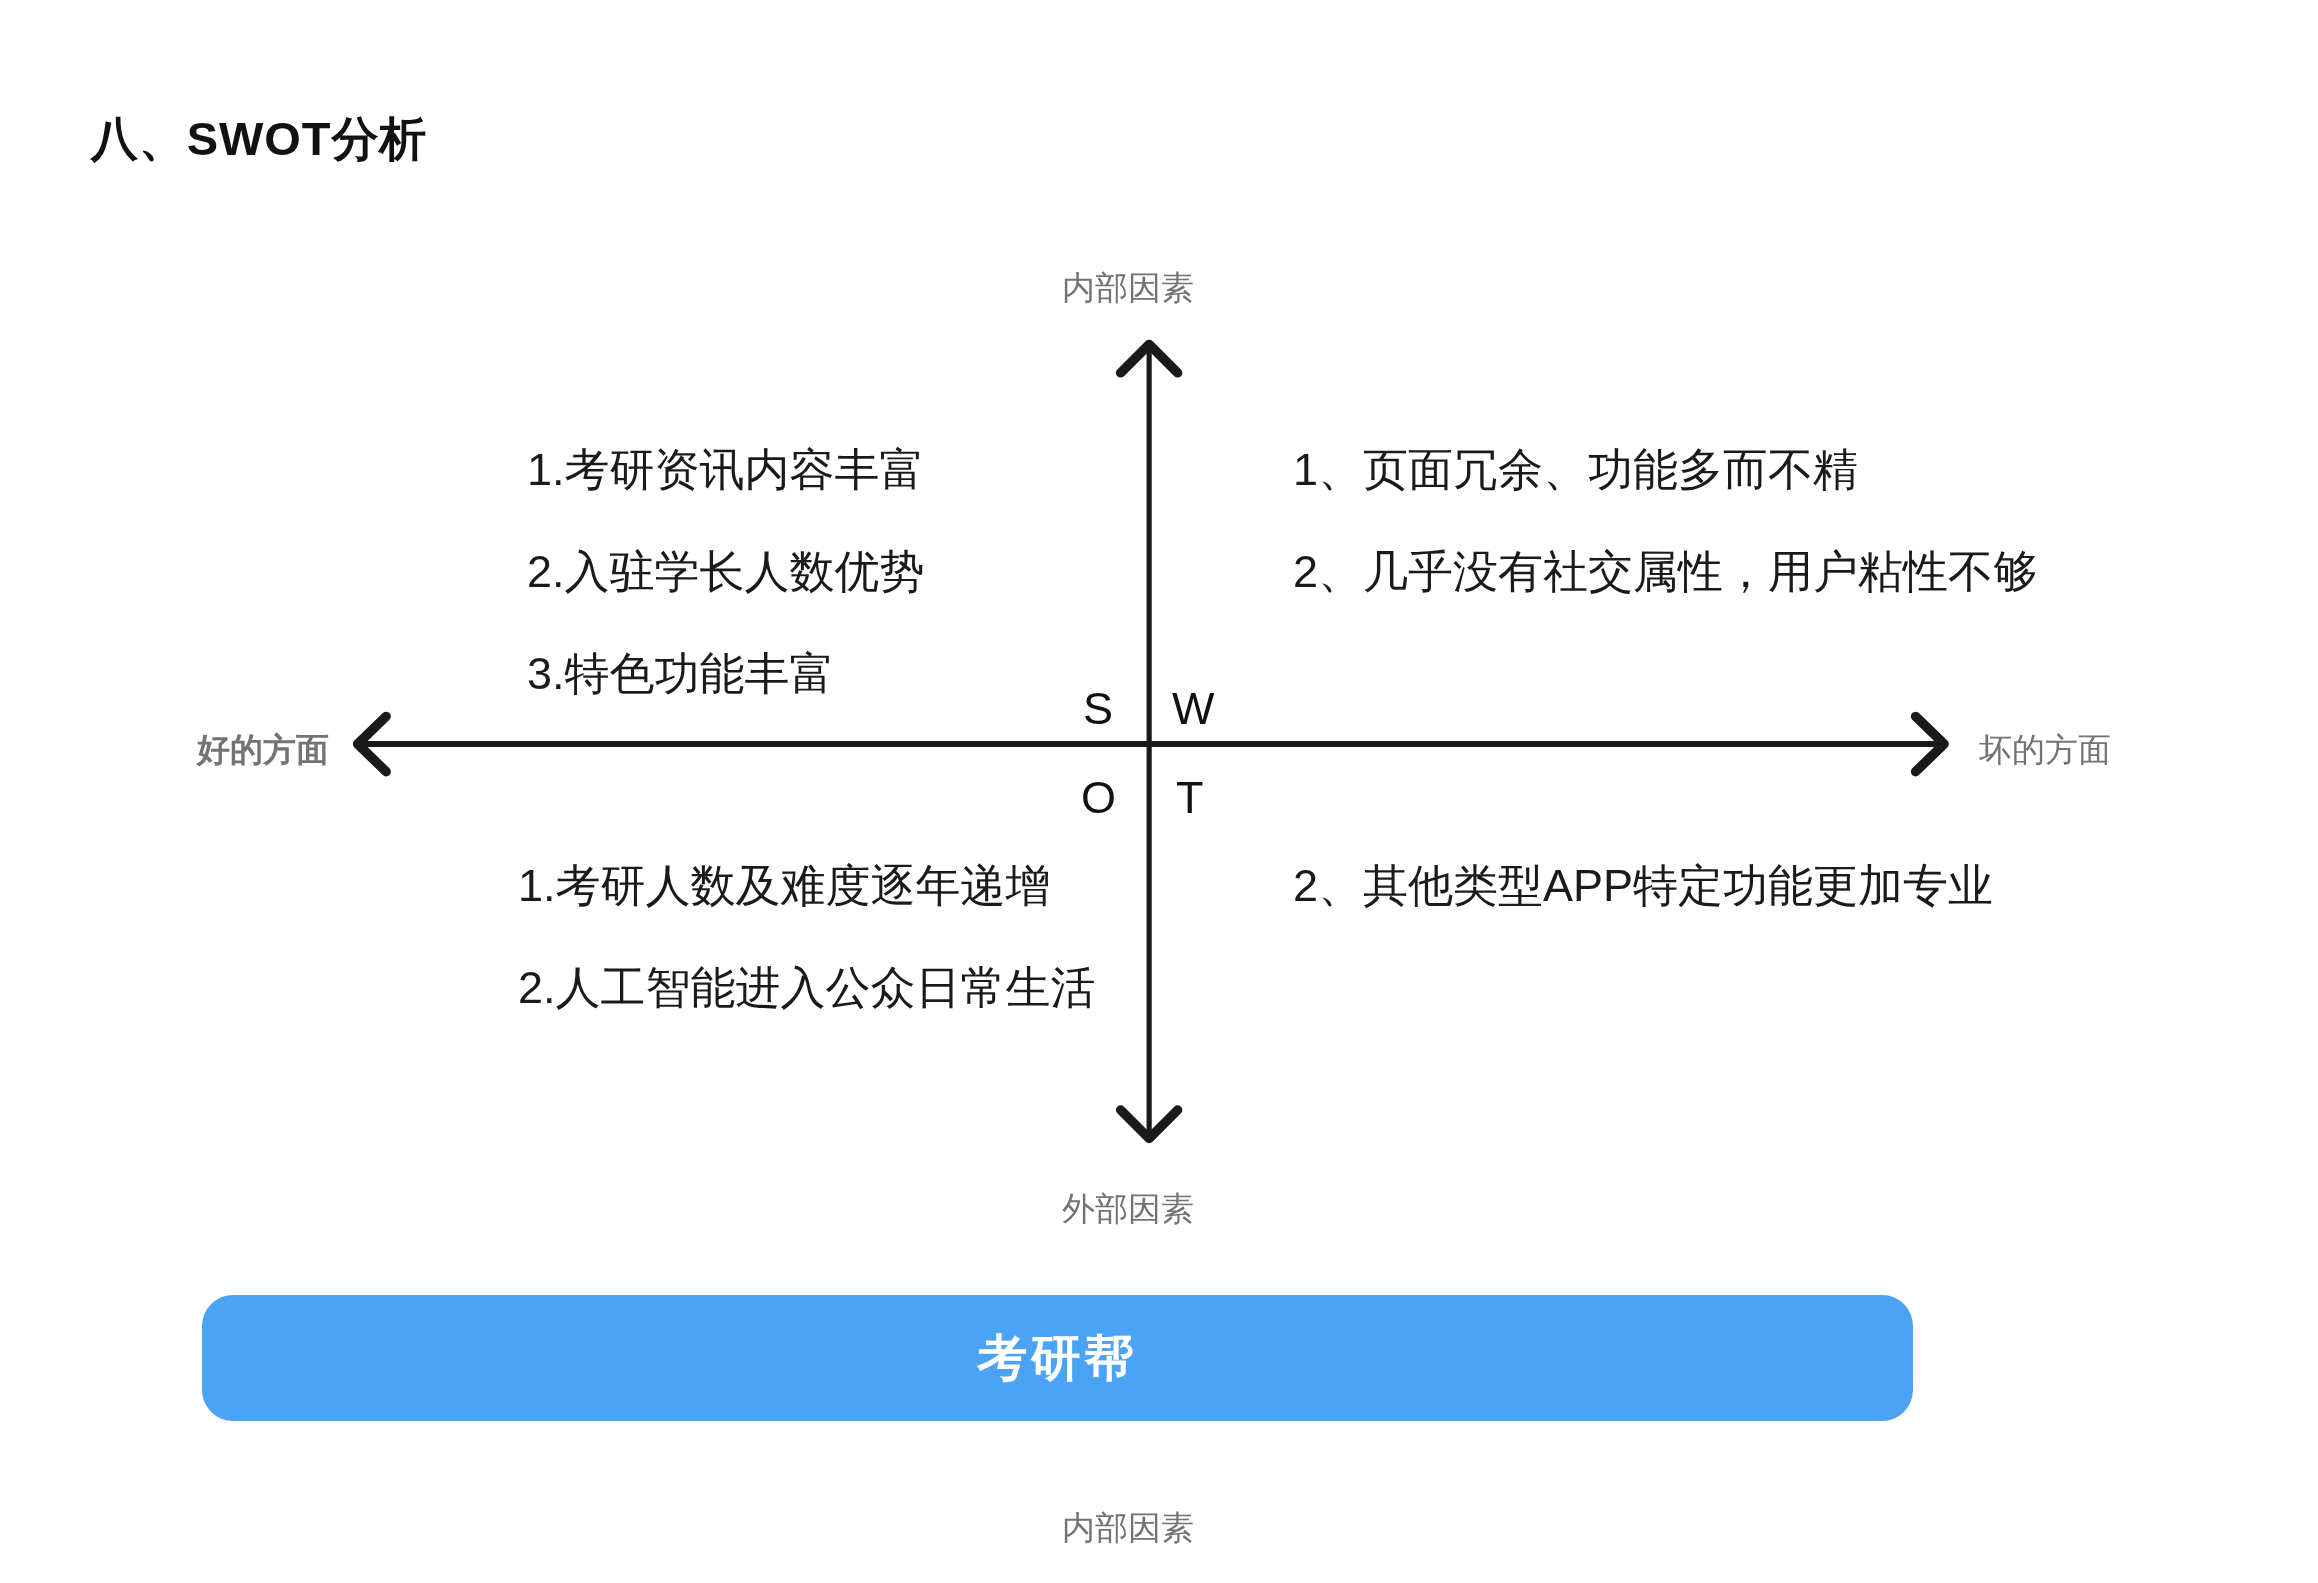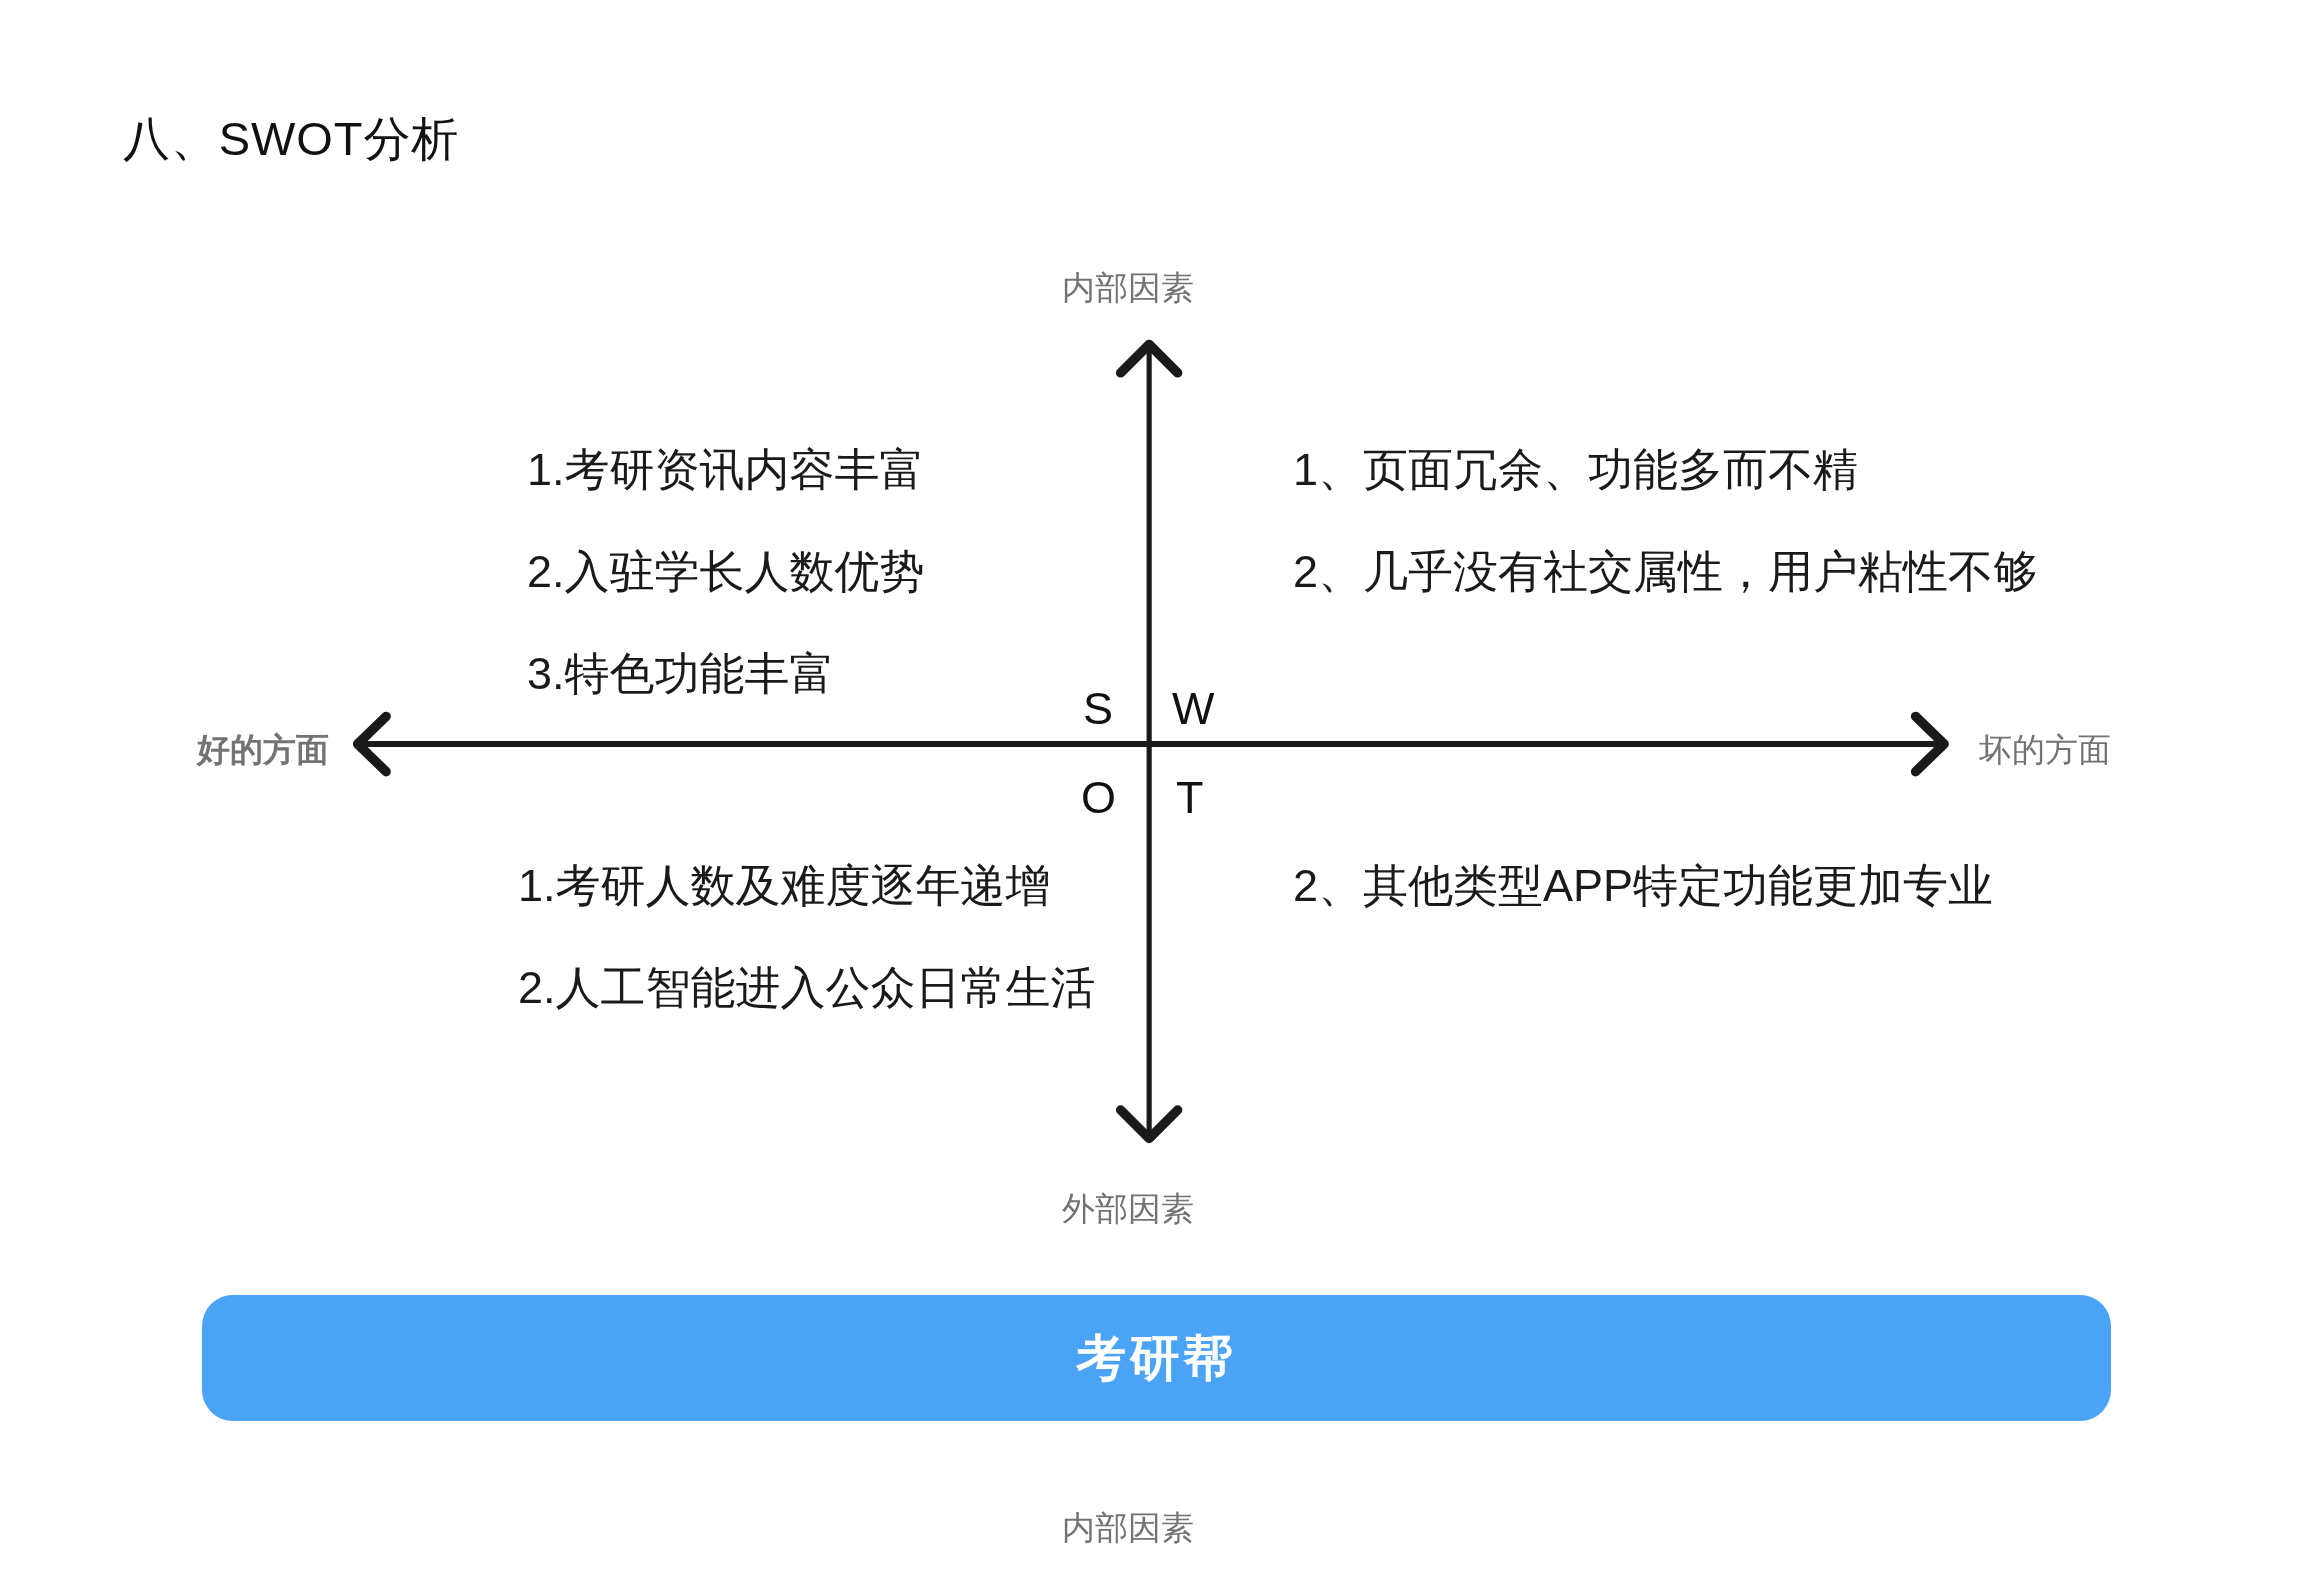--- a/index.html
+++ b/index.html
@@ -15,25 +15,24 @@
     color: #1a1a1a;
     overflow: hidden;
   }
 
   
   #slide-title {
     position: absolute;
     left: 91px;
     top: 108px;
     font-size: 47px;
-    font-weight: normal;
+    font-weight: bold;
     letter-spacing: 0.9px;
     color: #111111;
     white-space: nowrap;
-    margin-left: 32px;
   }
 
   
   #axis-layer {
     position: absolute;
     left: 0;
     top: 0;
     width: 2319px;
     height: 1583px;
     pointer-events: none;
@@ -101,21 +100,21 @@
   #quadrant-opportunities .item { margin-bottom: 57px; }
 
   #quadrant-threats { left: 1293px; top: 863px; }
   #quadrant-threats .item { margin-bottom: 57px; }
 
   
   #brand-banner {
     position: absolute;
     left: 202px;
     top: 1295px;
-    width: 1909px;
+    width: 1711px;
     height: 126px;
     border-radius: 31px;
     display: flex;
     align-items: center;
     justify-content: center;
   }
   #brand-banner-label {
     font-size: 50px;
     font-weight: bold;
     color: #ffffff;

